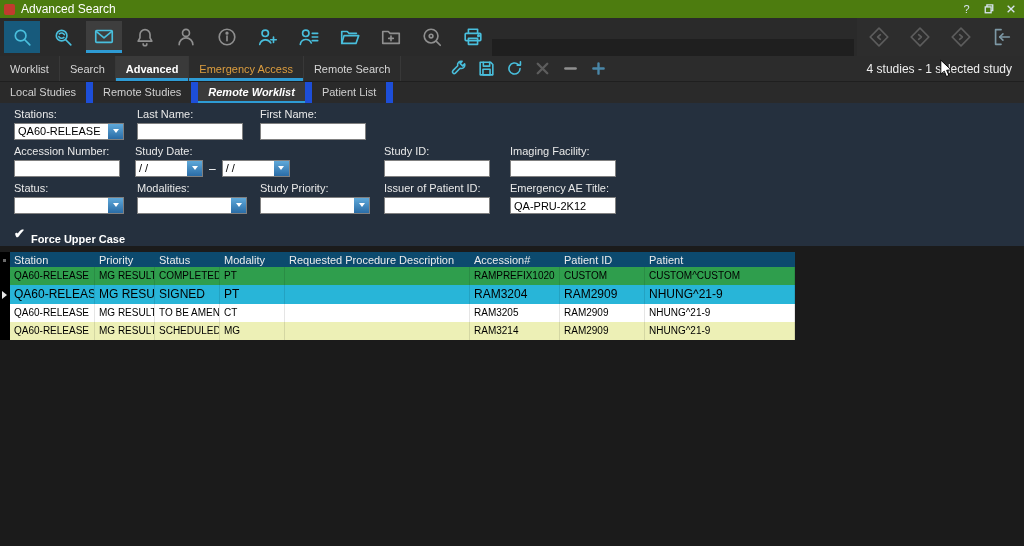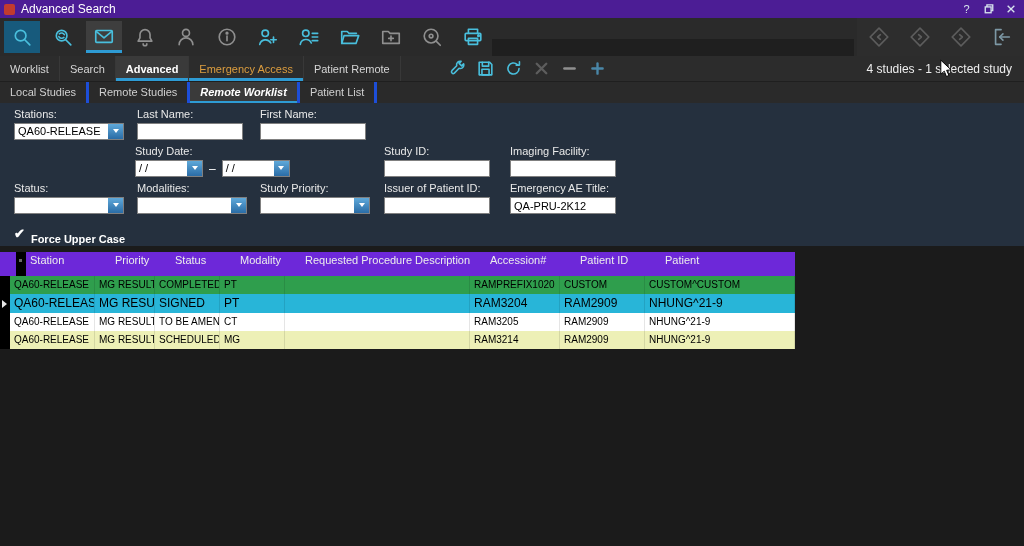--- a/index.html
+++ b/index.html
@@ -1,21 +1,21 @@
 <!DOCTYPE html>
 <html><head>
 <meta charset="utf-8">
 <style>
   *{margin:0;padding:0;box-sizing:border-box;}
   html,body{background:#000;}
   .window{position:relative;width:1024px;height:546px;background:#1b1b1b;
     font-family:"Liberation Sans",sans-serif;overflow:hidden;user-select:none;}
 
   
-  .titlebar{position:absolute;top:0;left:0;width:100%;height:18px;background:#4c1d95;
+  .titlebar{position:absolute;top:0;left:0;width:100%;height:18px;background:#4d7c0f;
     display:flex;align-items:center;padding:0 4px;}
   .app-icon{width:11px;height:11px;background:#c23b2e;border-radius:2px;margin-right:6px;flex:0 0 auto;}
   .title{color:#fff;font-size:12px;}
   .tb-btns{margin-left:auto;display:flex;gap:3px;align-items:center;}
   .tb-btn{width:19px;height:15px;display:flex;align-items:center;justify-content:center;
     color:#d7e3ee;font-size:11px;line-height:15px;}
   .tb-btn svg{width:10px;height:10px;fill:none;stroke:currentColor;stroke-width:1.6;}
 
   
   .toolbar{position:absolute;top:18px;left:0;width:100%;height:38px;background:#2a2a2a;
@@ -39,21 +39,21 @@
   .ptab.active{background:#3a3a3a;color:#fff;font-weight:bold;box-shadow:inset 0 -3px 0 #2e9bd4;}
   .ptab.emergency{color:#dd9e3f;box-shadow:inset 0 -3px 0 #2e9bd4;}
   .quick-tools{display:flex;align-items:center;margin-left:46px;gap:6px;}
   .qt{width:22px;height:22px;display:flex;align-items:center;justify-content:center;}
   .qt svg{width:19px;height:19px;fill:none;stroke:currentColor;stroke-width:2;
     stroke-linecap:round;stroke-linejoin:round;}
   .status-text{margin-left:auto;line-height:26px;color:#eeeeee;font-size:12px;padding-right:12px;}
 
   
   .tabrow2{position:absolute;top:82px;left:0;width:100%;height:21px;background:#2a2a2a;display:flex;}
-  .stab{padding:0 10px;line-height:21px;font-size:11px;color:#d0d0d0;border-right:3px solid #1d4ed8;}
+  .stab{padding:0 10px;line-height:21px;font-size:11px;color:#d0d0d0;border-right:7px solid #1d4ed8;}
   .stab.active{background:#3a3a3a;color:#fff;font-weight:bold;box-shadow:inset 0 -2px 0 #2e9bd4;font-style:italic;}
 
   
   .form-area{position:absolute;top:103px;left:0;width:100%;height:143px;background:#25303e;}
   .field{position:absolute;}
   .fr1{top:5px;} .fr2{top:42px;} .fr3{top:79px;}
   .flabel{font-size:11px;color:#e9e9e9;margin-bottom:3px;white-space:nowrap;}
   .tin{display:block;width:106px;height:17px;border:1px solid #808080;background:#fff;
     font:11px "Liberation Sans",sans-serif;color:#000;padding:0 3px;border-radius:0;}
   .combo{display:flex;width:110px;height:17px;border:1px solid #808080;background:#fff;}
@@ -65,21 +65,21 @@
   .daterow{display:flex;align-items:center;gap:6px;}
   .date-sep{color:#fff;font-size:12px;}
   .chk-row{position:absolute;left:14px;top:118px;display:flex;align-items:center;gap:6px;}
   .chk-mark{color:#fff;font-size:13px;font-weight:bold;line-height:13px;}
   .chk-label{color:#fff;font-size:11px;font-weight:bold;margin-top:12px;}
 
   
   .grid{position:absolute;top:252px;left:0;width:795px;}
   .grow{display:grid;grid-template-columns:10px 85px 60px 65px 65px 185px 90px 85px 150px;}
   .gc{padding-left:4px;overflow:hidden;white-space:nowrap;}
-  .ghead{height:24px;line-height:17px;background:#6d28d9;color:#ececec;font-size:11px;padding-left:16px;}
+  .ghead{height:15px;line-height:17px;background:#0c4a6e;color:#ececec;font-size:11px;}
   .drow{height:18px;line-height:18px;font-size:10px;color:#000;}
   .drow .gc{border-right:1px solid rgba(0,0,0,0.10);}
   .gutter{background:#000;padding:0;border-right:none!important;position:relative;}
   .hdr-dot{position:absolute;left:3px;top:7px;width:3px;height:3px;background:#6a6a6a;}
   .row-completed{background:#2f9e4d;}
   .row-selected{background:#28b5d8;height:19px;line-height:19px;font-size:12px;}
   .row-amended{background:#ffffff;}
   .row-scheduled{background:#edf0b6;}
   .row-selected .gutter::after{content:"";position:absolute;left:2px;top:50%;
     transform:translateY(-50%);border-left:5px solid #e6e6e6;
@@ -223,21 +223,21 @@
         </svg>
       </div>
     </div>
   </div>
 
   <div class="tabrow1">
     <div class="ptab"><span>Worklist</span></div>
     <div class="ptab"><span>Search</span></div>
     <div class="ptab active"><span>Advanced</span></div>
     <div class="ptab emergency"><span>Emergency Access</span></div>
-    <div class="ptab"><span>Patient Remote</span></div>
+    <div class="ptab"><span>Remote Search</span></div>
 
     <div class="quick-tools">
       <div class="qt c-cyan">
         <svg viewBox="0 0 24 24">
           <path d="M20 7.5 a4.5 4.5 0 0 1 -6 4.2 L8 17.8 a2.2 2.2 0 0 1 -3.1 -3.1 L11 8.6 A4.5 4.5 0 0 1 16.5 3 L14 5.5 l3.2 3.2 L19.7 6.2 Z"></path>
         </svg>
       </div>
       <div class="qt c-cyan">
         <svg viewBox="0 0 24 24">
           <path d="M4 4 h13 l3 3 v13 H4 Z"></path>
@@ -289,20 +289,24 @@
     </div>
     <div class="field fr1" style="left:137px">
       <div class="flabel">Last Name:</div>
       <input class="tin" value="" style="">
     </div>
     <div class="field fr1" style="left:260px">
       <div class="flabel">First Name:</div>
       <input class="tin" value="" style="">
     </div>
 
+    <div class="field fr2" style="left:14px">
+      <div class="flabel">Accession Number:</div>
+      <input class="tin" value="" style="">
+    </div>
     <div class="field fr2" style="left:135px">
       <div class="flabel">Study Date:</div>
       <div class="daterow">
         <div class="combo" style="width:68px">
           <span class="combo-val">/ /</span>
           <span class="combo-btn"></span>
         </div>
         <span class="date-sep">–</span>
         <div class="combo" style="width:68px">
           <span class="combo-val">/ /</span>

